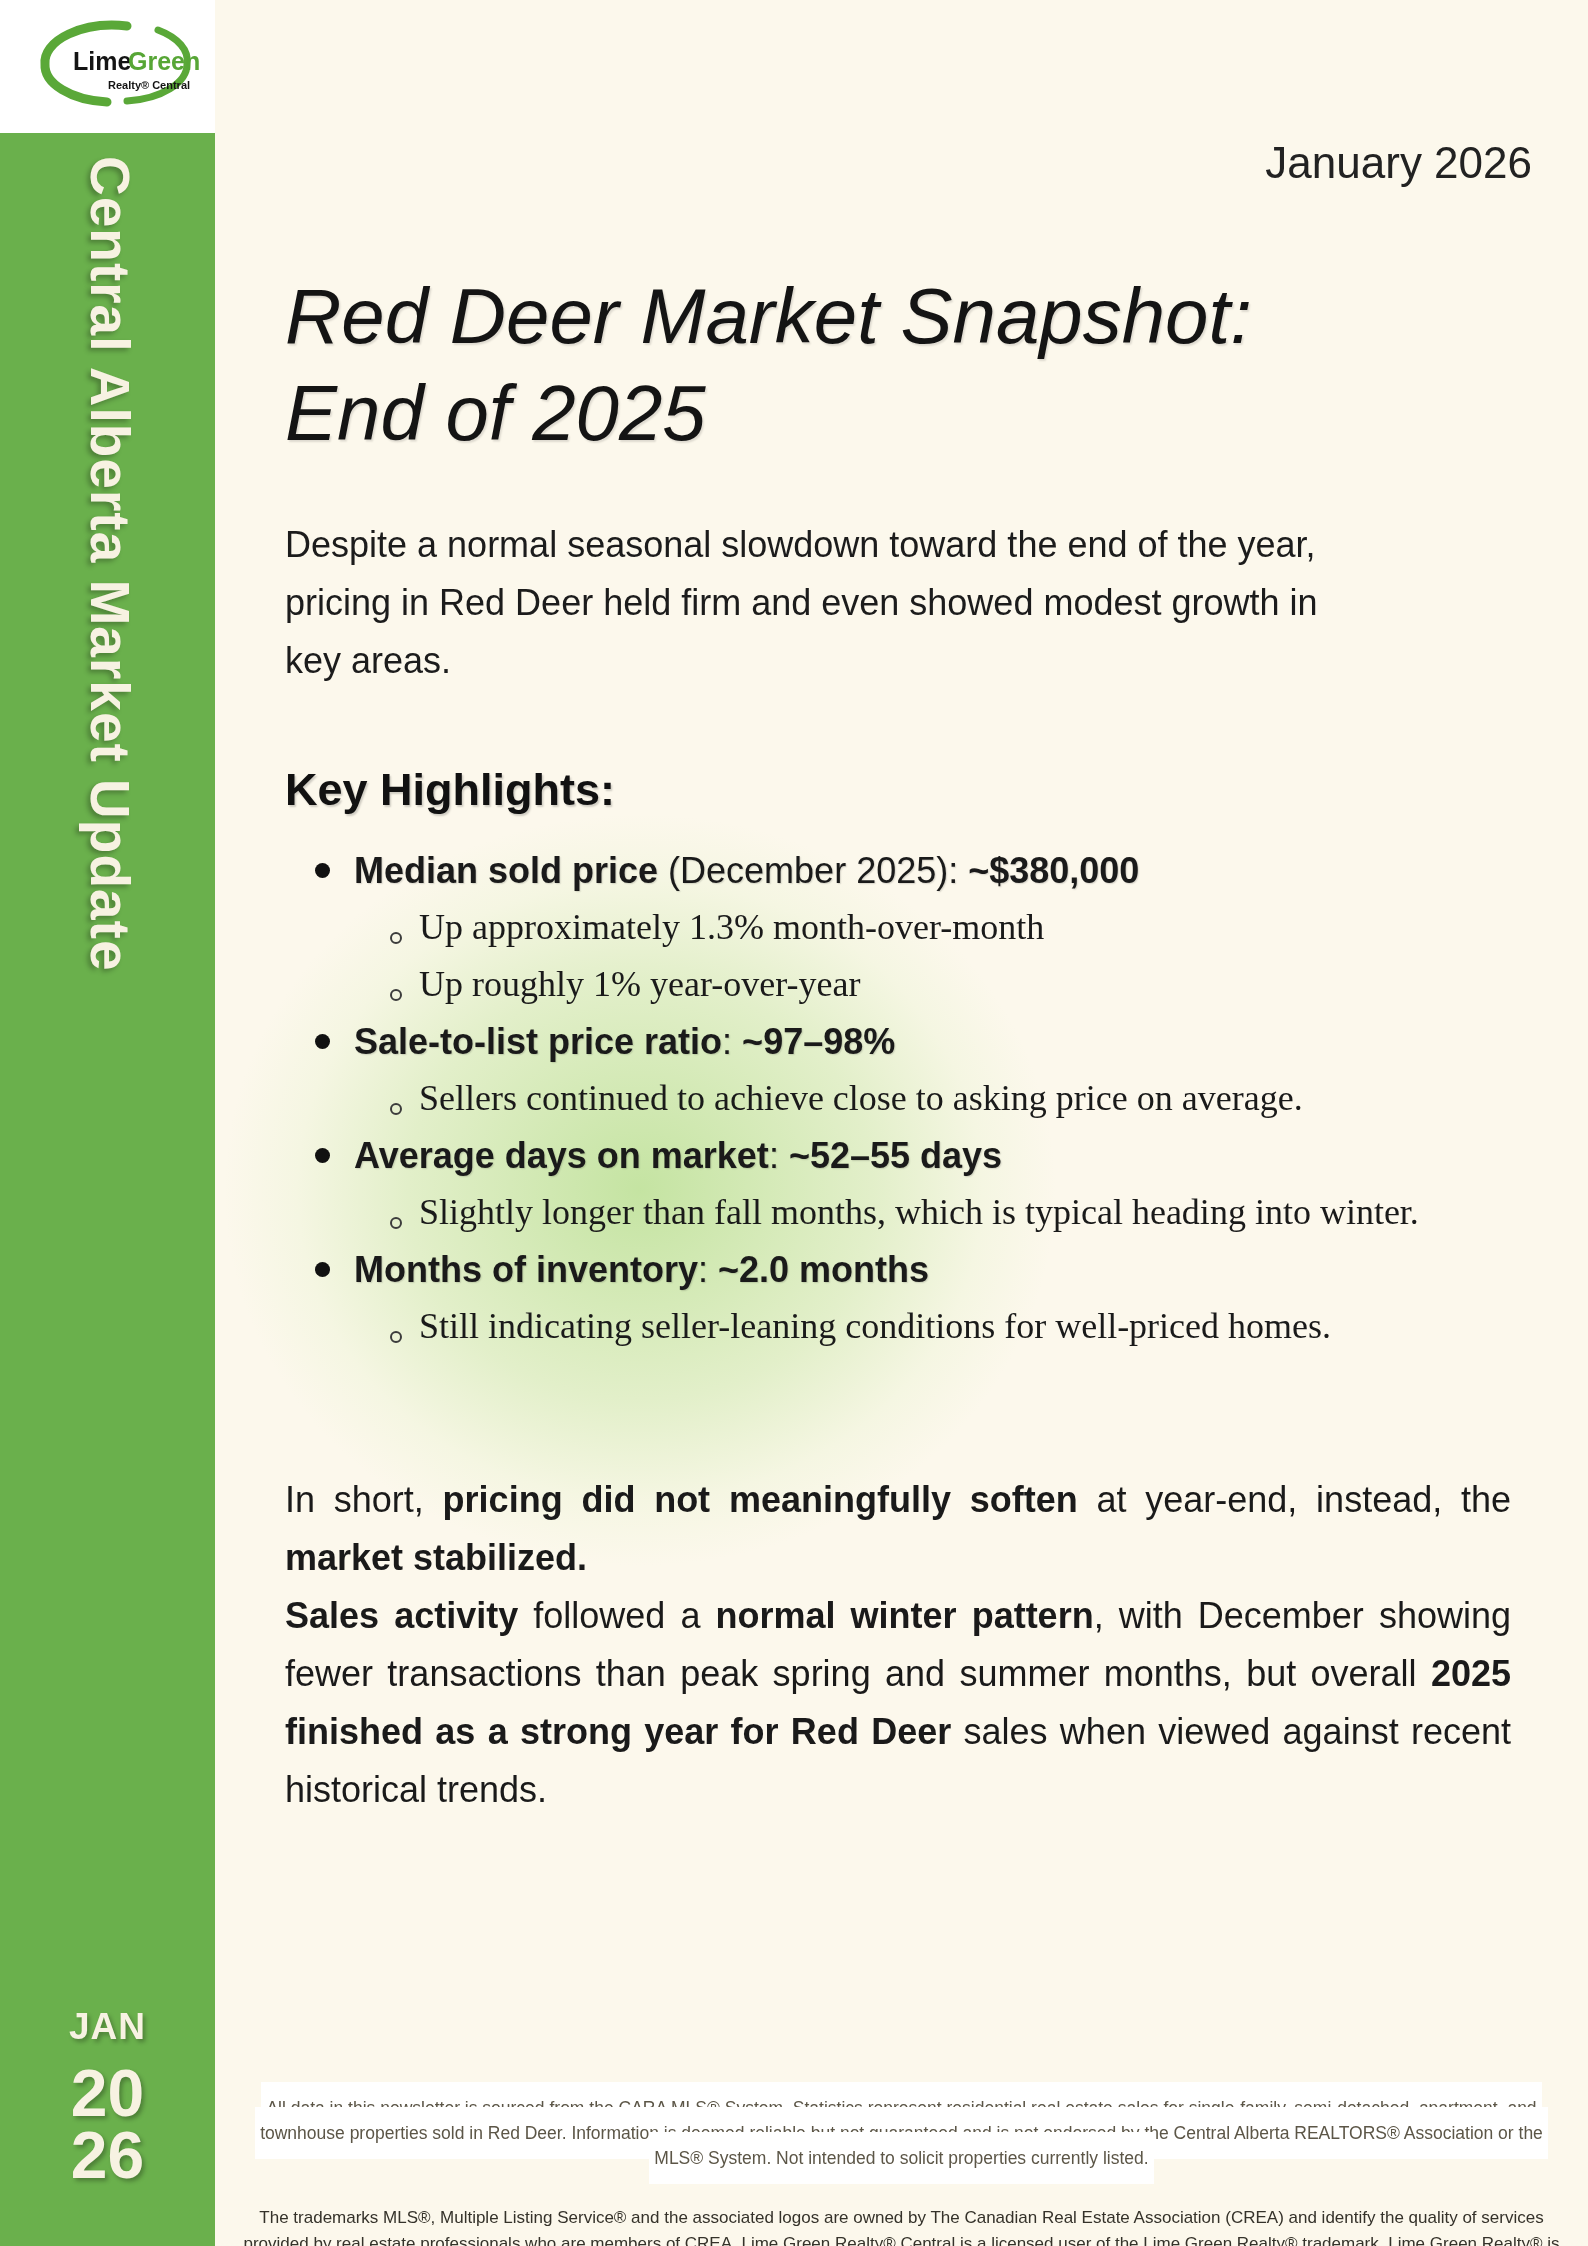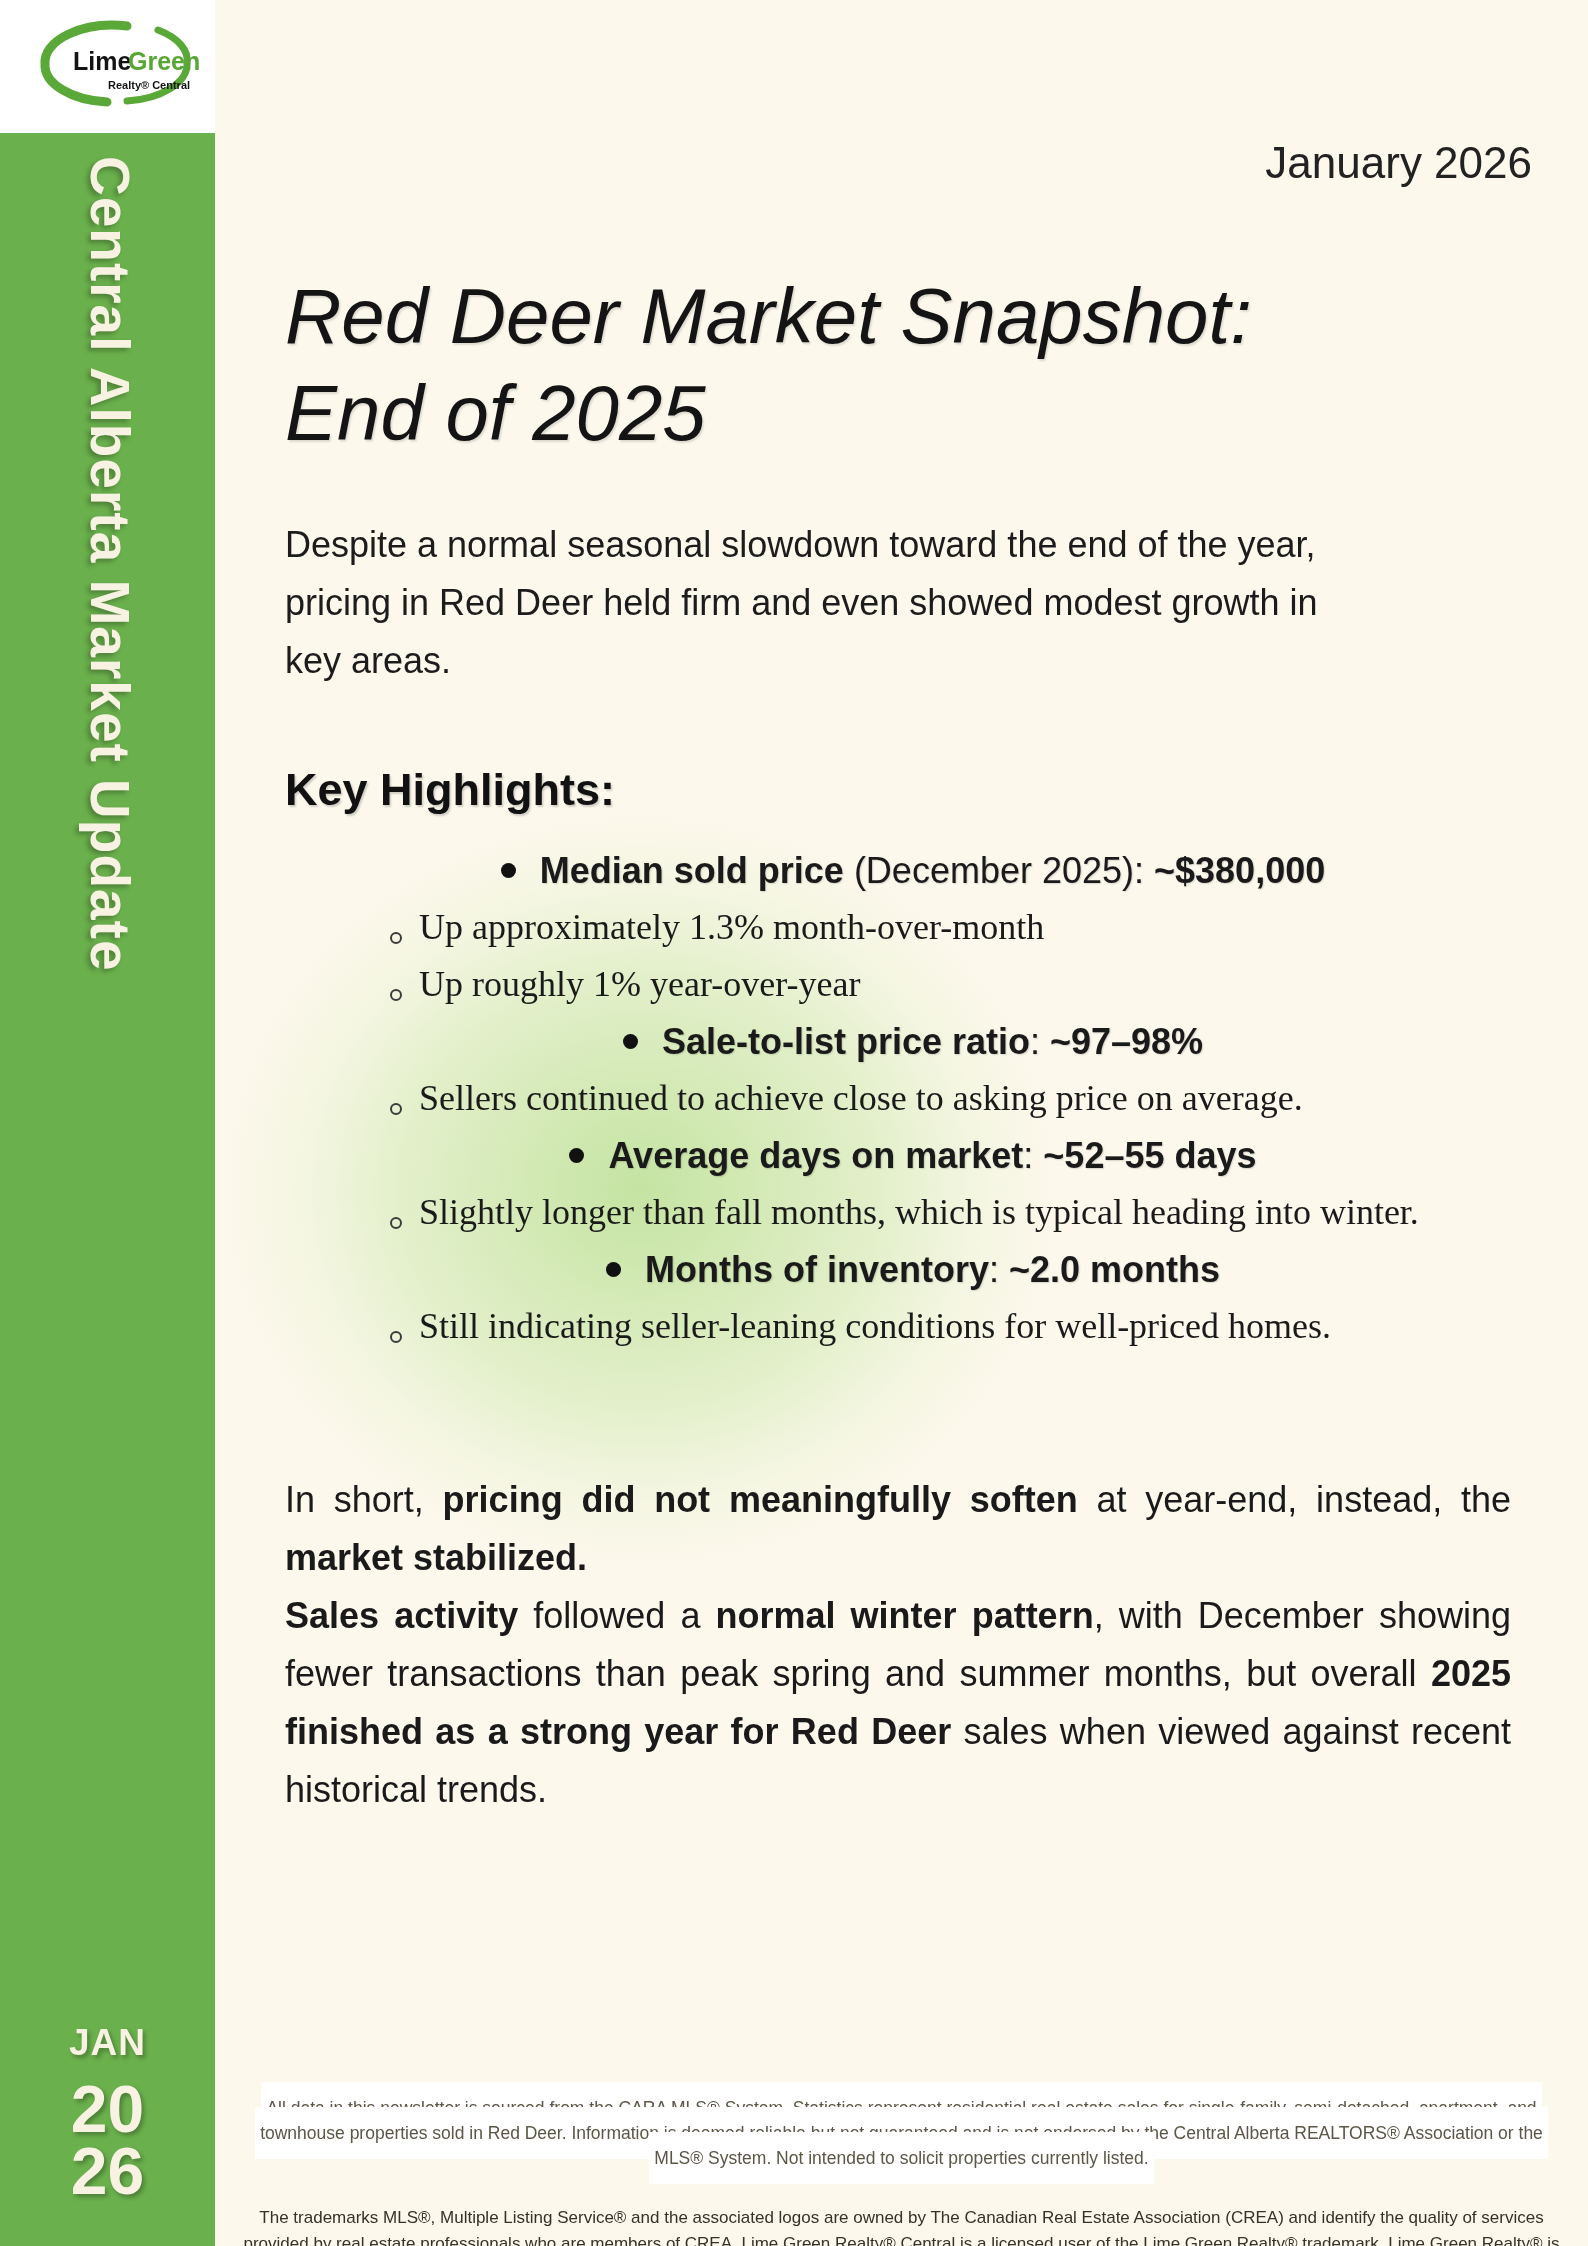--- a/index.html
+++ b/index.html
@@ -27,21 +27,21 @@
   }
   .vertical-title {
     position:absolute; top:156px; left:110px;
     transform:translateX(-50%);
     writing-mode:vertical-rl;
     font-size:55px; font-weight:700; letter-spacing:1px;
     color:#f7f2e2; white-space:nowrap;
     text-shadow:3px 3px 5px rgba(0,0,0,0.28);
   }
   .sidebar-date {
-    position:absolute; bottom:44px; left:0; width:215px;
+    position:absolute; bottom:60px; left:0; width:215px;
     text-align:center; color:#f7f2e2; font-weight:700;
     text-shadow:2.5px 2.5px 4px rgba(0,0,0,0.28);
   }
   .sidebar-date .month { font-size:37px; letter-spacing:1px; margin-bottom:14px; }
   .sidebar-date .year  { font-size:66px; line-height:62px; }
   .logo-box {
     position:absolute; left:0; top:0; width:215px; height:133px;
     background:#ffffff;
     display:flex; align-items:center; justify-content:flex-end;
   }
@@ -59,21 +59,21 @@
   .intro {
     margin-top:54px; width:1090px;
     font-size:36px; line-height:58px; color:#1c1c1c;
   }
   h2.highlights {
     margin-top:74px;
     font-size:45px; font-weight:700; color:#111;
     text-shadow:1.5px 1.5px 2px rgba(0,0,0,0.18);
   }
   .bullets { margin-top:26px; font-size:36px; line-height:57px; }
-  .bullet { display:flex; align-items:flex-start;justify-content:center; }
+  .bullet { display:flex; align-items:flex-start; }
   .bullet .dot {
     flex:none; width:15px; height:15px; border-radius:50%;
     background:#111; margin:21px 24px 0 30px;
   }
   .bullet .bullet-text { text-shadow:1px 1px 1.5px rgba(0,0,0,0.15); }
   .sub-bullet { display:flex; align-items:center;font-family:Liberation Serif, serif; }
   .sub-bullet .circ {
     flex:none; width:12px; height:12px; border-radius:50%;
     border:2.5px solid #3c3c3c; background:transparent;
     margin:21px 17px 0 105px;

